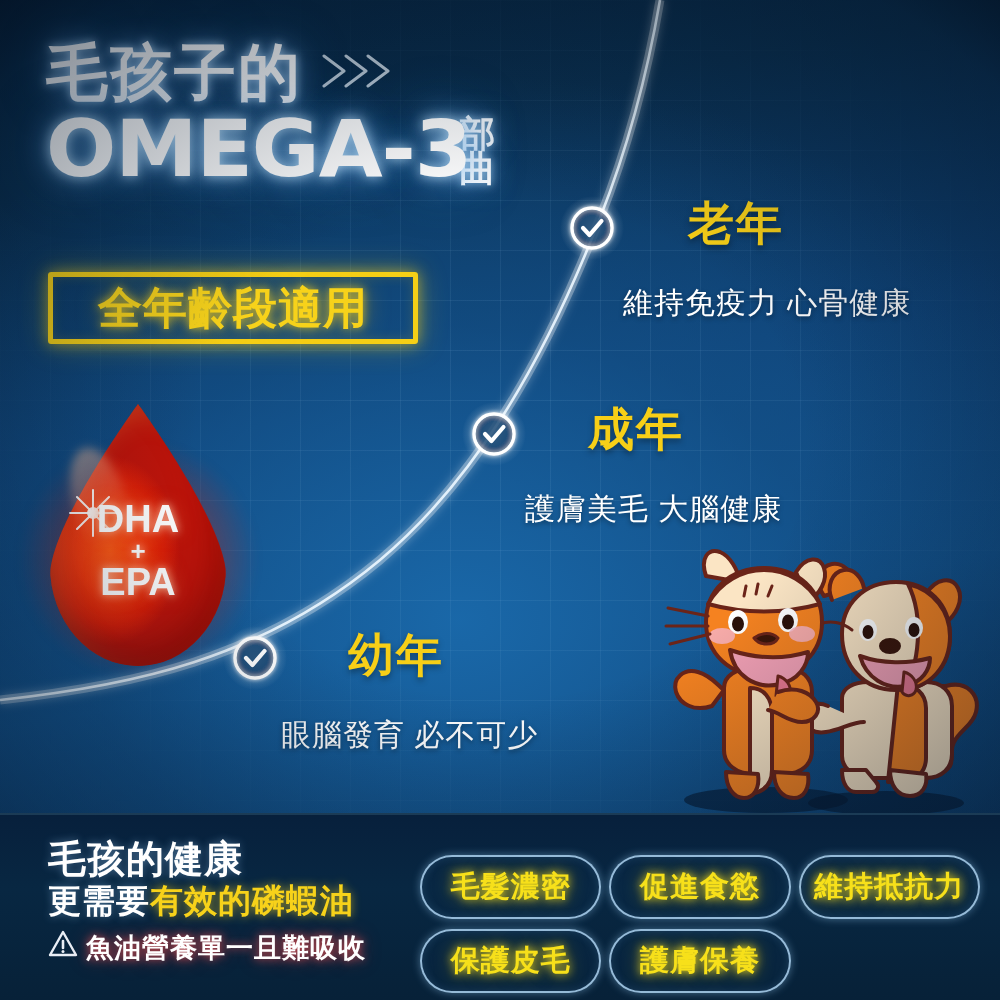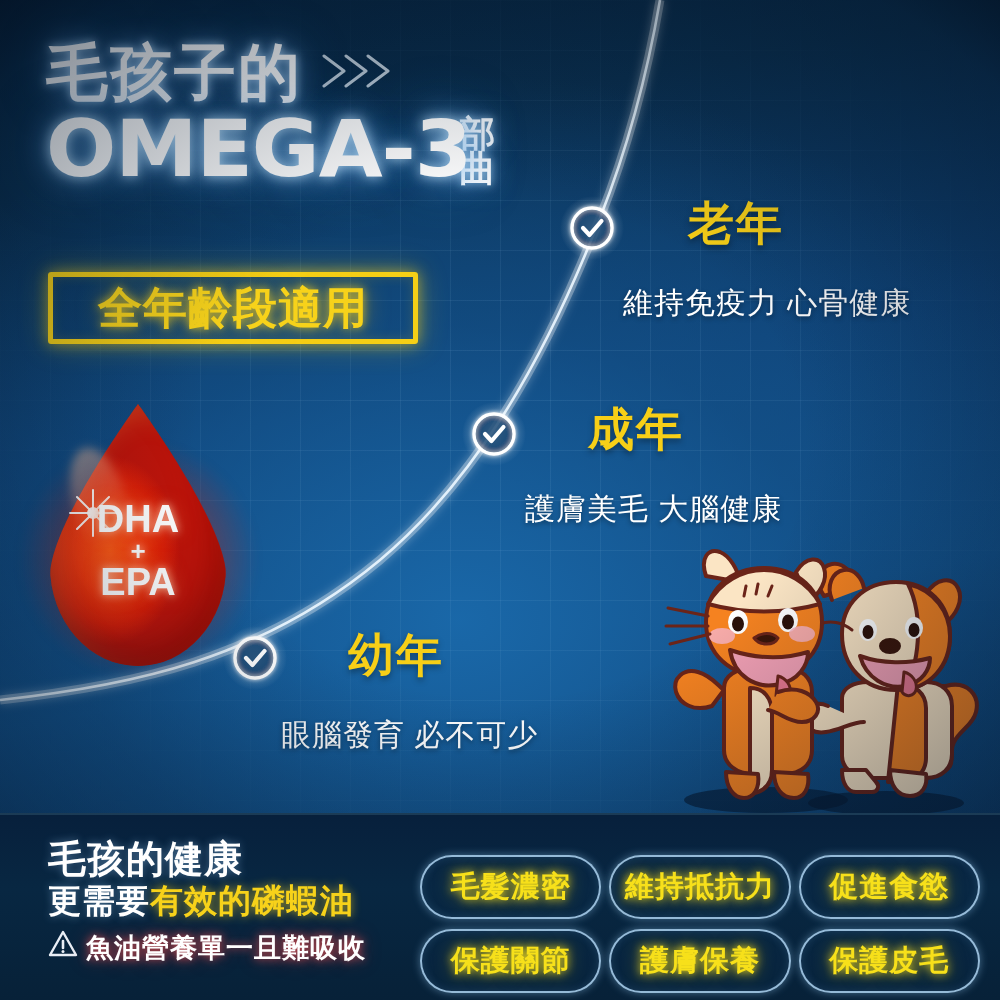--- a/index.html
+++ b/index.html
@@ -346,30 +346,27 @@
         </span>
         <span>魚油營養單一且難吸收</span>
       </div>
     </div>
 
     <div class="badges">
       <div class="badge">
           <span>毛髮濃密</span>
         </div>
       <div class="badge">
+          <span>促進食慾</span>
+        </div>
+      <div class="badge">
           <span>維持抵抗力</span>
         </div>
       <div class="badge">
-          <span>促進食慾</span>
-        </div>
-      <div class="badge">
-          <span>保護關節</span>
+          <span>保護皮毛</span>
         </div>
       <div class="badge">
           <span>護膚保養</span>
         </div>
-      <div class="badge">
-          <span>保護皮毛</span>
-        </div>
     </div>
   </div>
 
 </div>
 
 </body></html>

